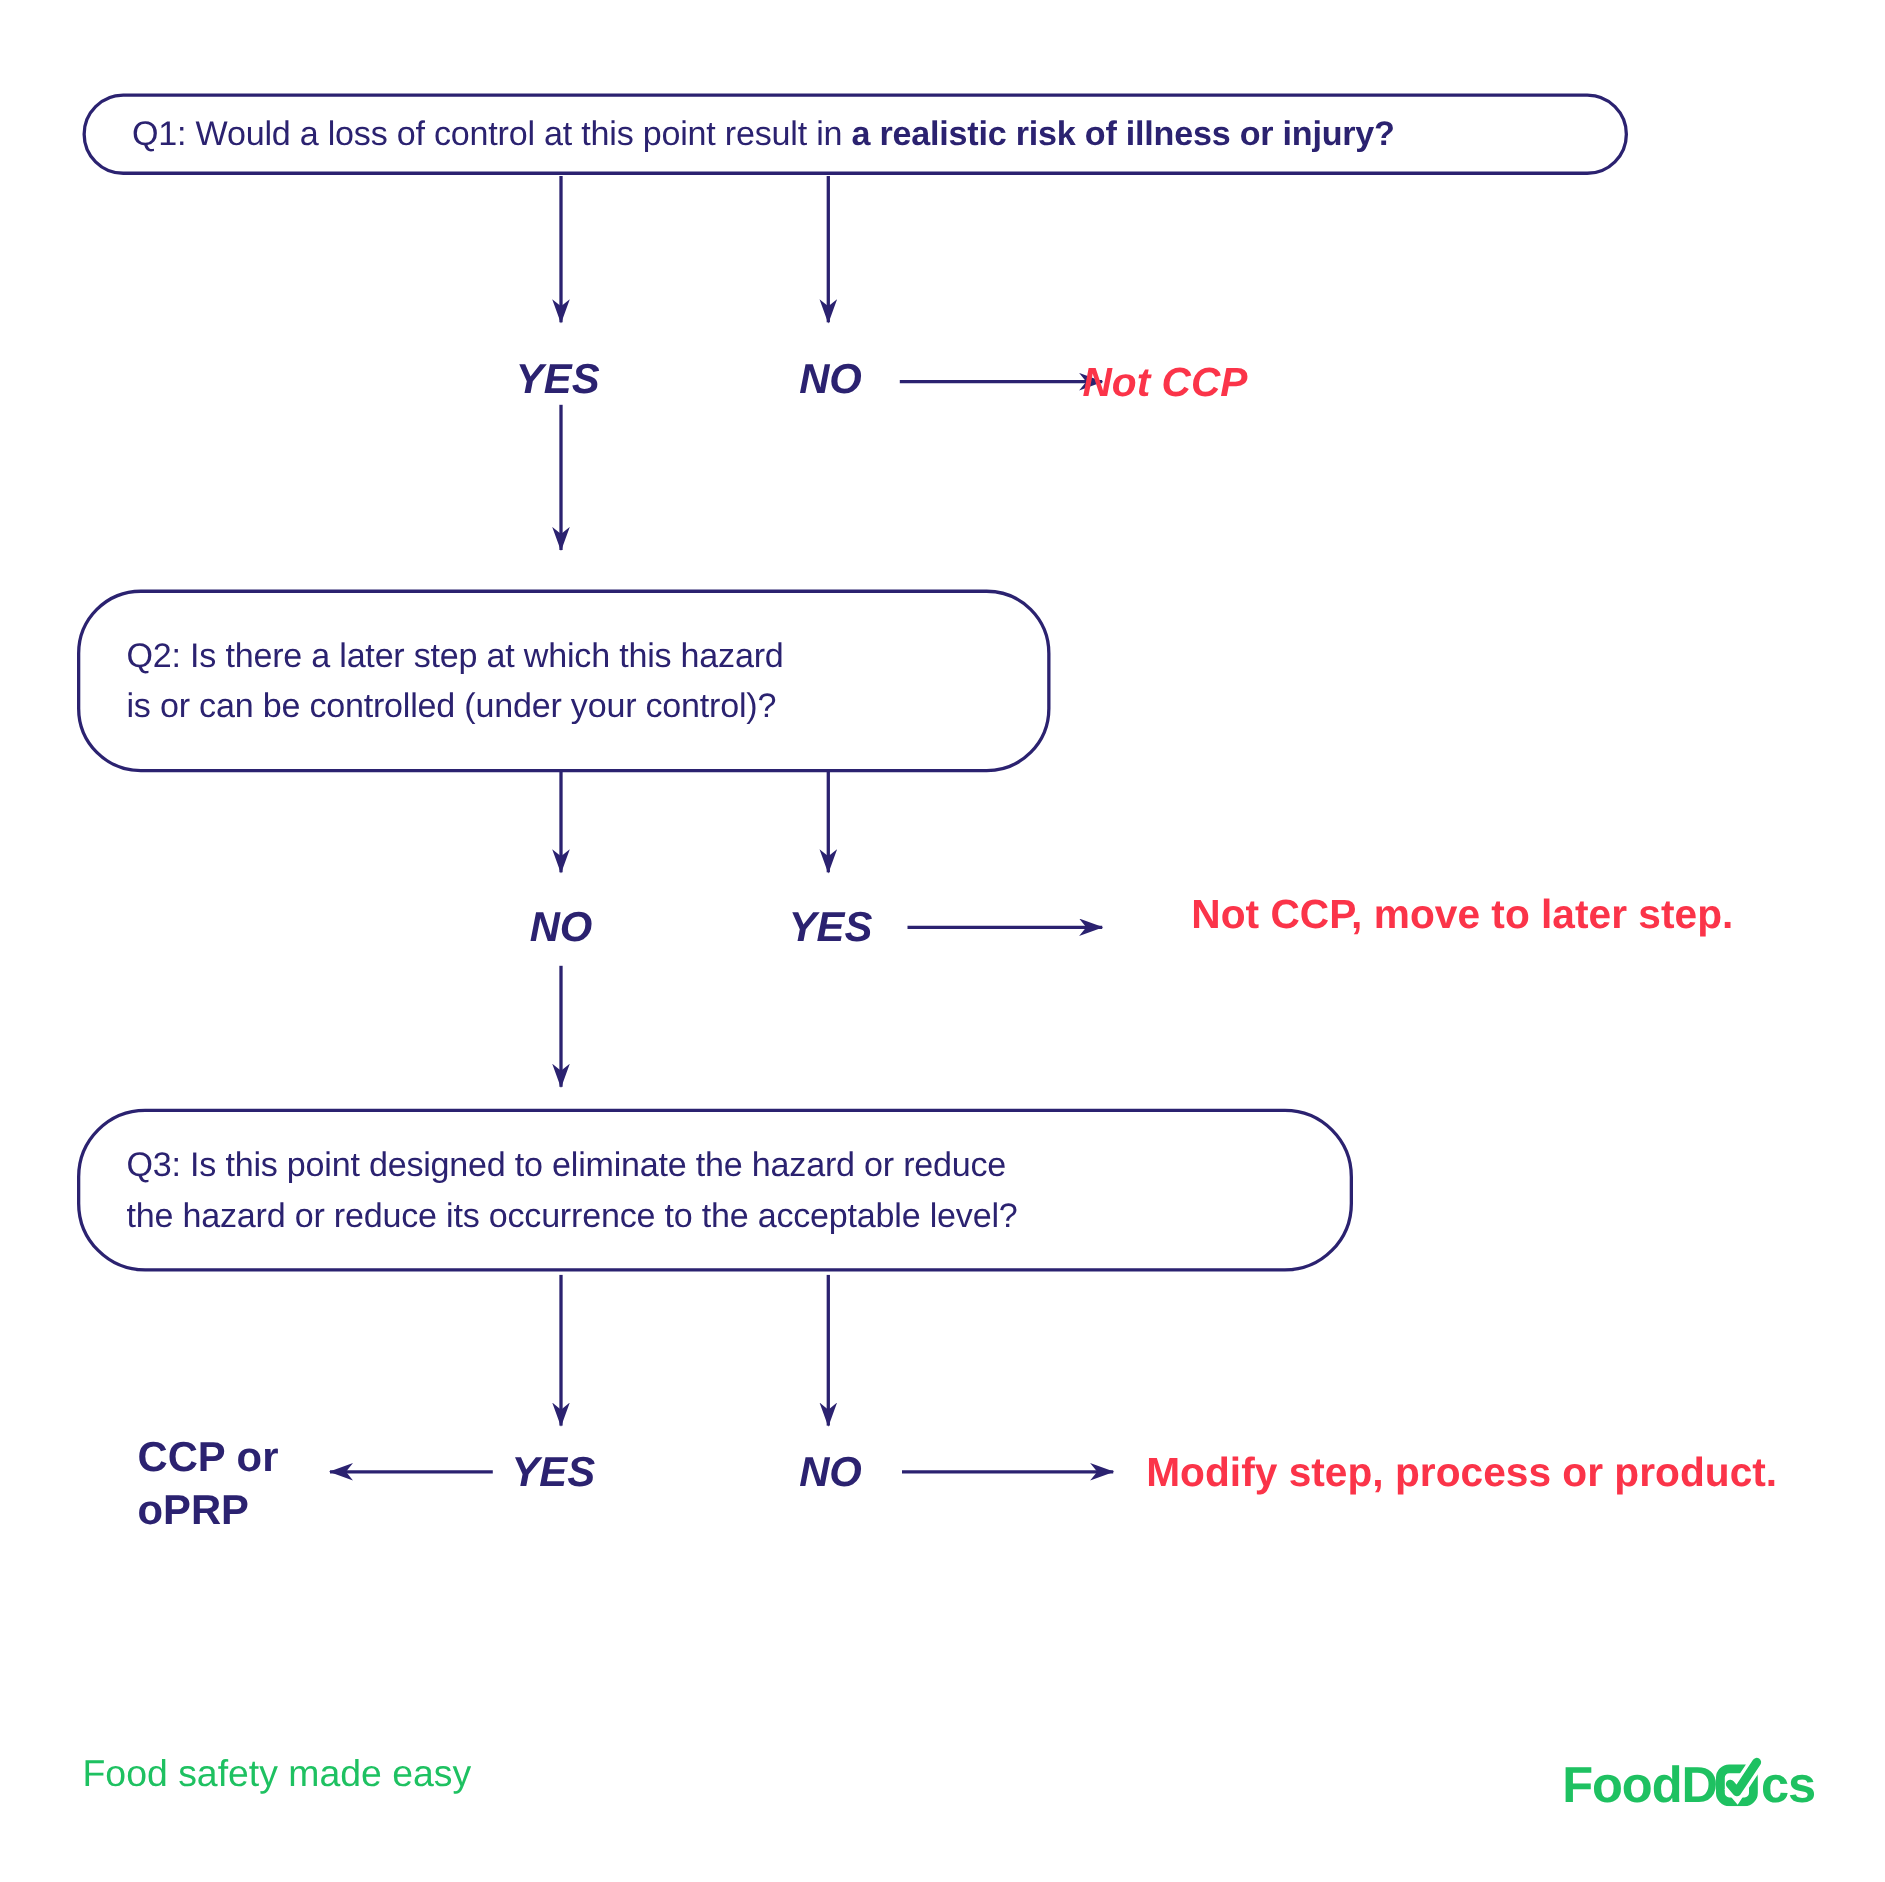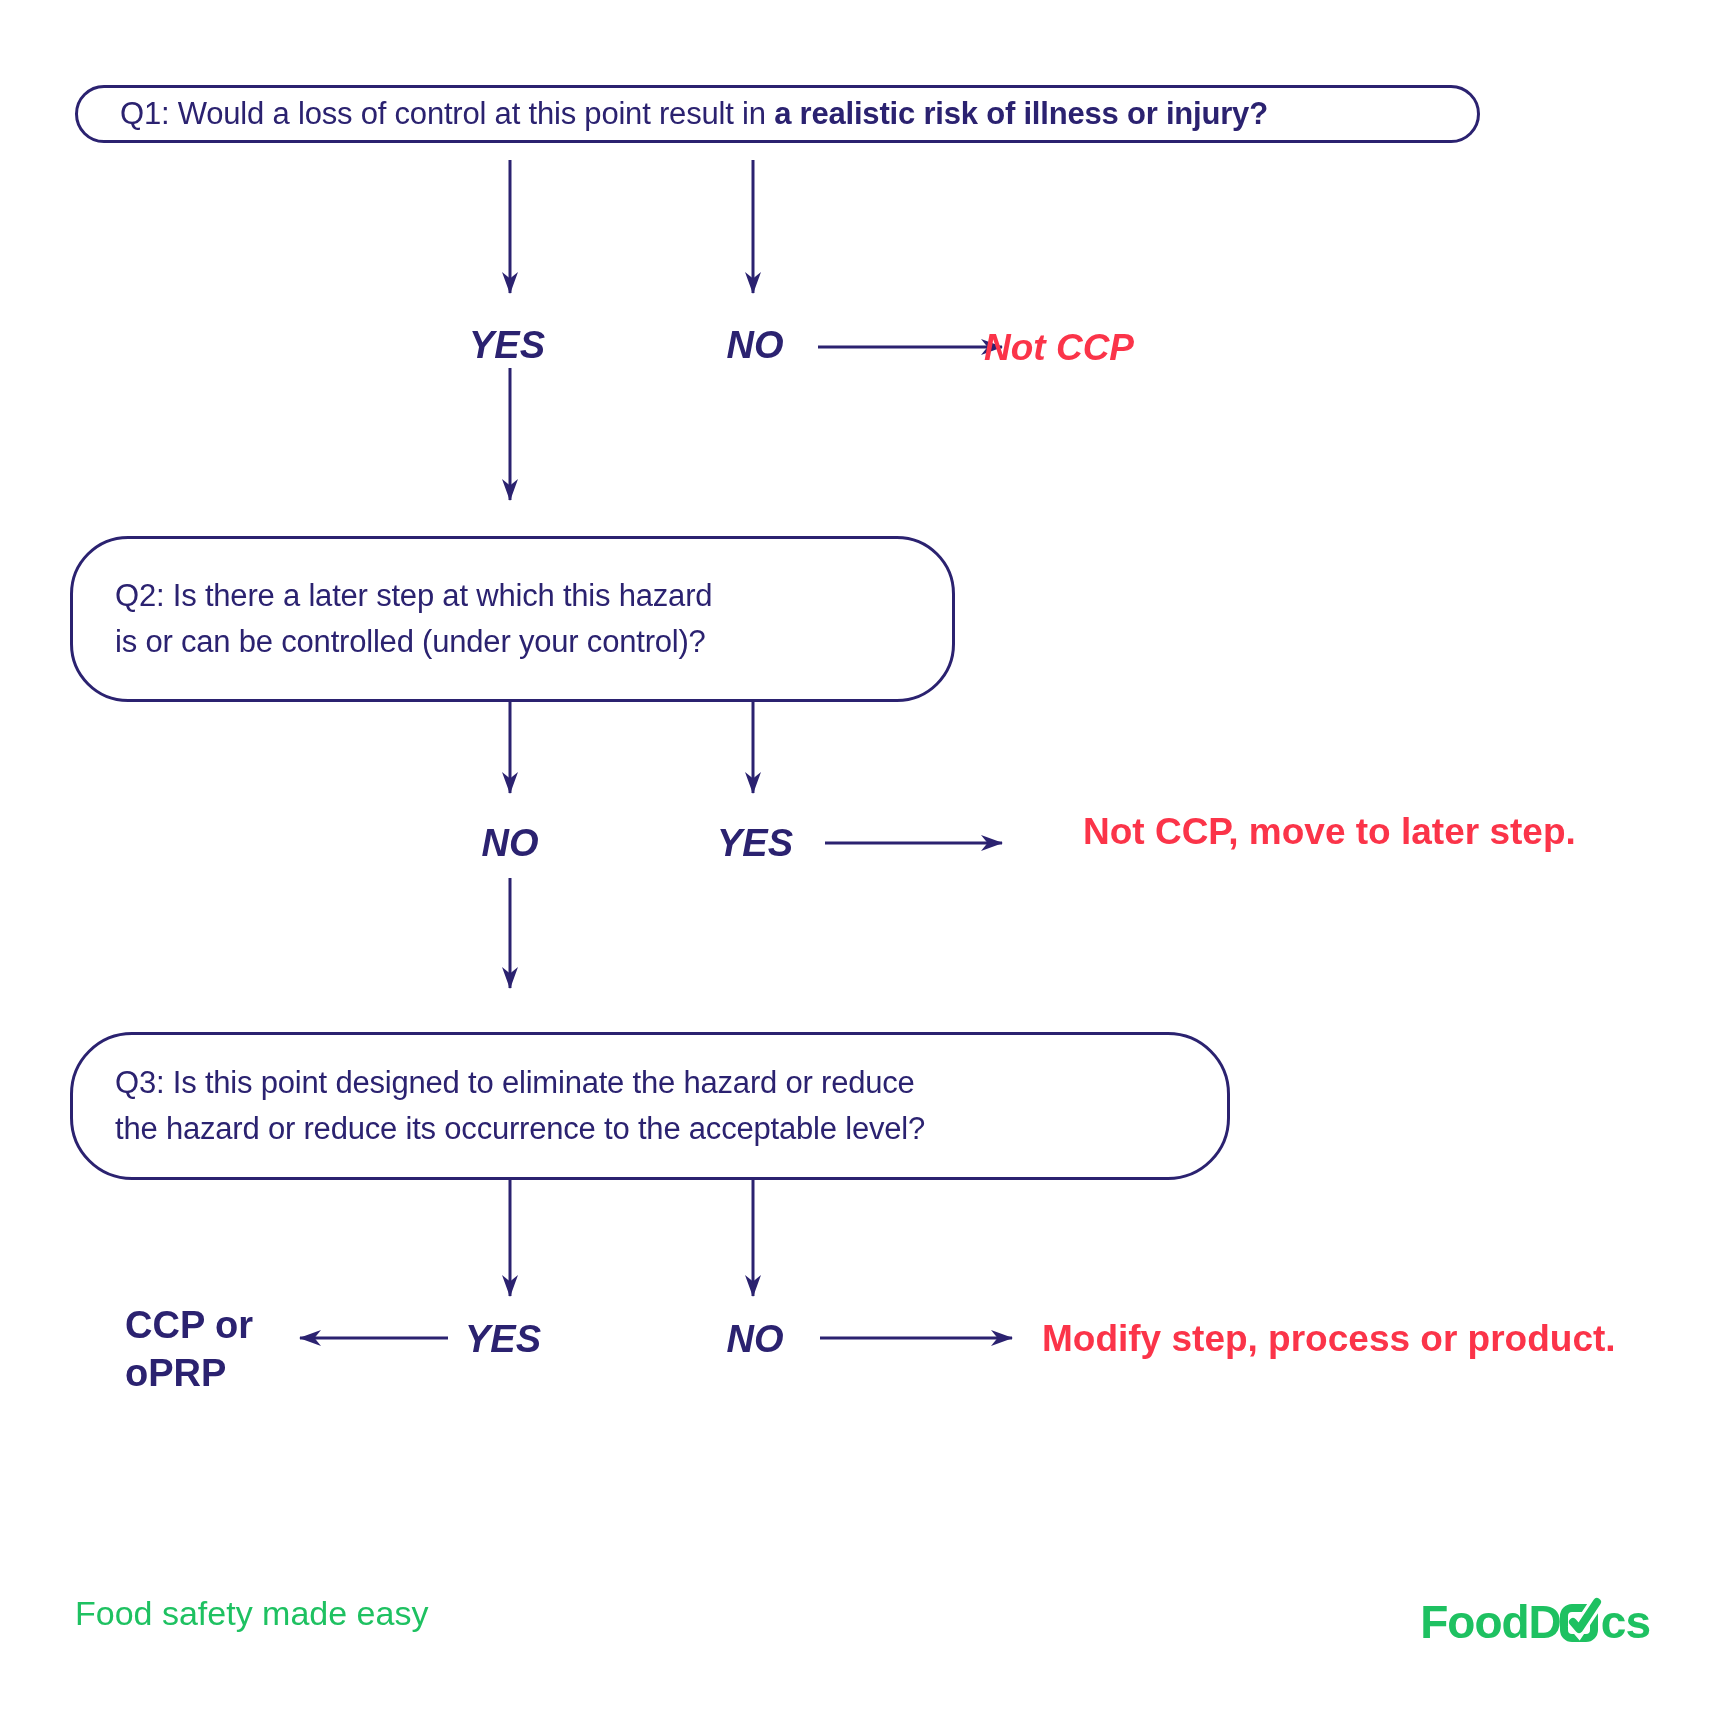--- a/index.html
+++ b/index.html
@@ -20,23 +20,23 @@
     display:flex;
     flex-direction:column;
     justify-content:center;
     padding-left:42px;
     padding-right:20px;
     font-size:31px;
     letter-spacing:-0.2px;
     line-height:46px;
     color:#2b2270;
   }
-  #q1-box{left:75px;top:85px;width:1405px;height:58px;border-radius:37px;}
+  #q1-box{left:75px;top:85px;width:1405px;height:74px;border-radius:37px;}
   #q2-box{left:70px;top:536px;width:885px;height:166px;border-radius:58px;}
-  #q3-box{left:70px;top:1008px;width:1160px;height:148px;border-radius:62px;margin-top:24px;}
+  #q3-box{left:70px;top:1008px;width:1160px;height:148px;border-radius:62px;}
   .bold{font-weight:bold;}
   .line{display:block;}
   .branch-label{
     position:absolute;
     transform:translateX(-50%);
     font-weight:bold;
     font-size:38px;
     color:#2b2270;
     white-space:nowrap;
     font-style:italic;

